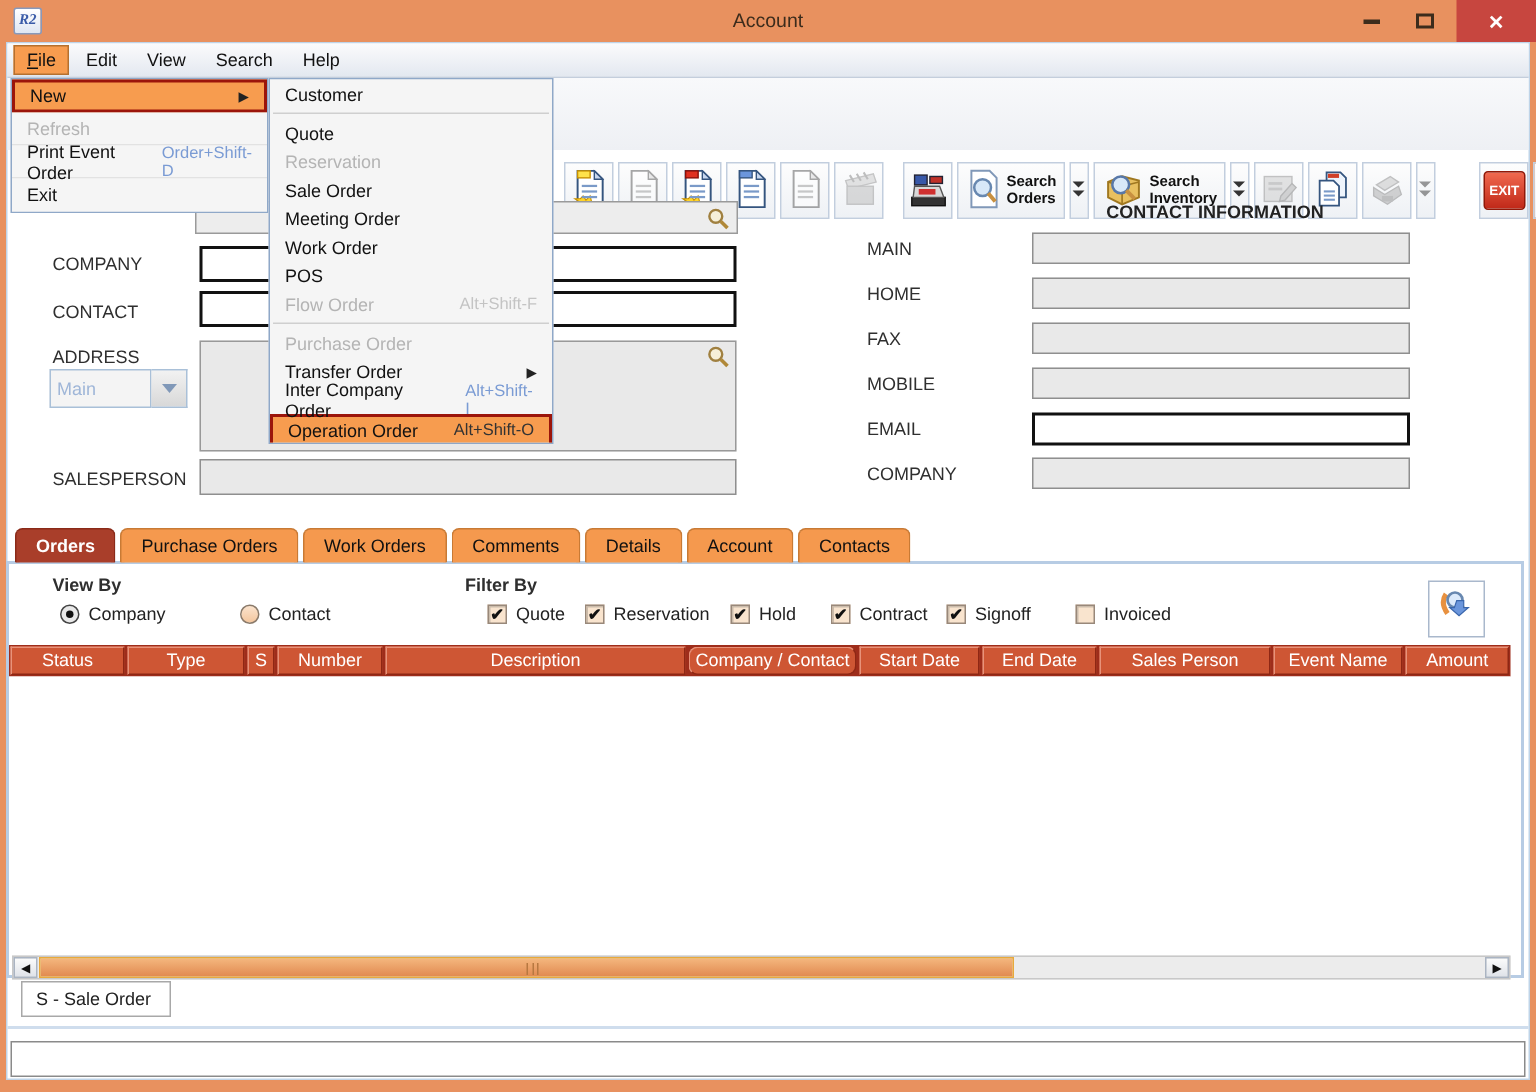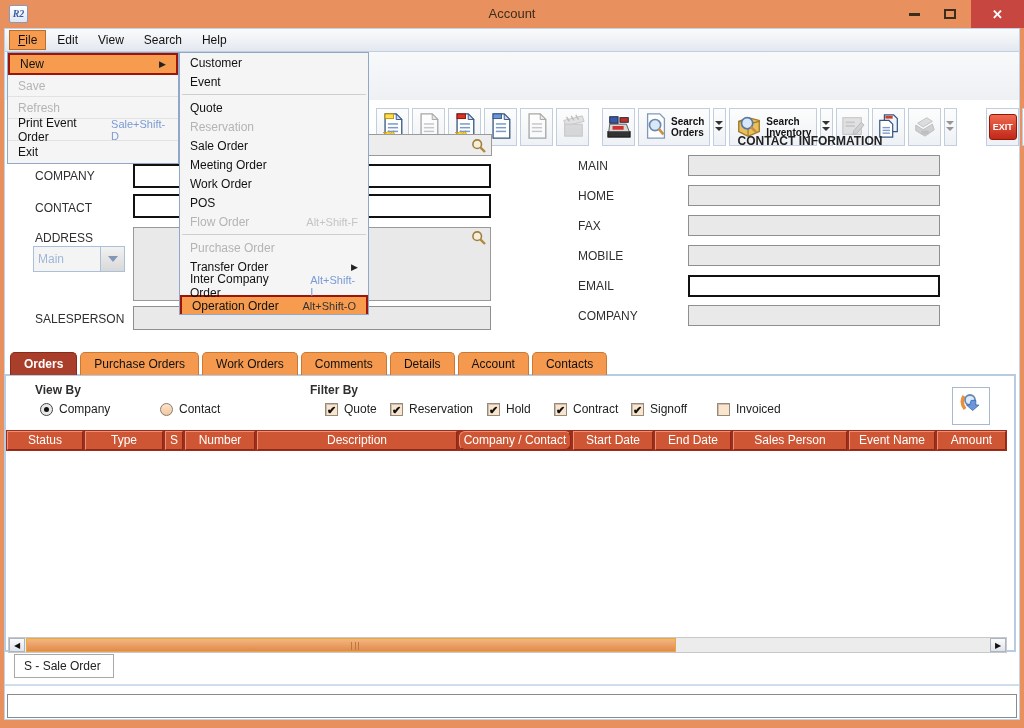--- a/index.html
+++ b/index.html
@@ -442,40 +442,34 @@
   <div class="legend">S - Sale Order</div>
   <div class="blue-line"></div>
   <div class="statusbar"></div>
 
   <div class="popup" id="file-menu">
       <div class="pm-item hl">
         <span>New</span>
         <span class="pm-arrow">▶</span>
       </div>
       <div class="pm-item disabled">
-        <span>Save</span>
-      </div>
-      <div class="pm-item disabled">
         <span>Refresh</span>
       </div>
       <div class="pm-item">
         <span>Print Event Order</span>
-        <span class="pm-sc">Sale+Shift-D</span>
+        <span class="pm-sc">Order+Shift-D</span>
       </div>
       <div class="pm-item">
         <span>Exit</span>
       </div>
     </div>
 
   <div class="popup" id="new-submenu">
       <div class="pm-item">
         <span>Customer</span>
-      </div>
-      <div class="pm-item">
-        <span>Event</span>
       </div>
       <div class="msep"></div>
       <div class="pm-item">
         <span>Quote</span>
       </div>
       <div class="pm-item disabled">
         <span>Reservation</span>
       </div>
       <div class="pm-item">
         <span>Sale Order</span>

